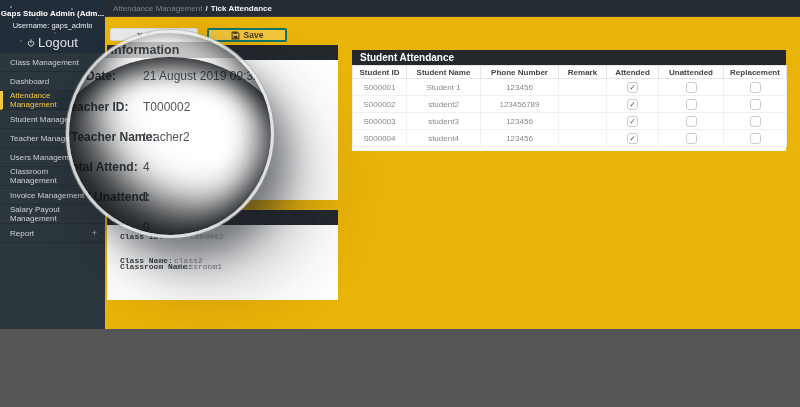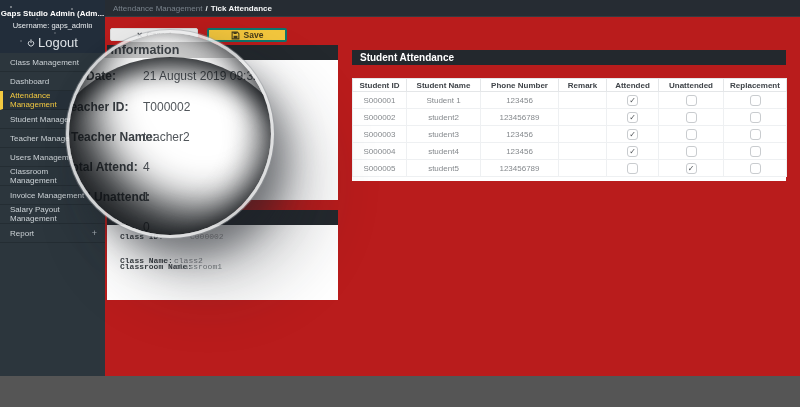--- a/index.html
+++ b/index.html
@@ -1,18 +1,18 @@
 <!DOCTYPE html>
 <html><head>
 <meta charset="utf-8">
 <style>
   * { margin:0; padding:0; box-sizing:border-box; }
   html,body { background:#555; }
   body { font-family:"Liberation Sans","DejaVu Sans",sans-serif; }
-  .screen { position:relative; width:800px; height:376px; background:#b91c1c; overflow:hidden; }
+  .screen { position:relative; width:800px; height:329px; background:#eab308; overflow:hidden; }
 
   
   .topbar { position:absolute; left:105px; top:0; width:695px; height:17px;
             background:#262c33; border-bottom:1px solid #343b42; display:flex; align-items:center; padding-left:8px; }
   .crumb-sec { font-size:8px; color:#79828b; }
   .crumb-sep { font-size:8px; color:#e8ecef; margin:0 3px; font-weight:bold; }
   .crumb-page { font-size:8px; color:#f4f6f7; font-weight:bold; }
 
   
   .sidebar { position:absolute; left:0; top:0; width:105px; height:407px; background:#2c363d; z-index:5; }
@@ -52,21 +52,21 @@
   .panel-att   .panel-body { height:140px; }
   .panel-class { left:107px; top:210px; width:231px; }
   .panel-class .panel-body { height:75px;font-family:Liberation Mono, monospace; }
   .info-row { position:absolute; left:13px; right:8px; font-size:8px; white-space:nowrap; }
   .info-lab { font-weight:bold; color:#3d4246; display:inline-block; }
   .info-val { position:absolute; left:54px; color:#85898d; }
   .info-val.blurred { color:#a6a6a6; filter:blur(.5px);margin-left:16px; }
 
   
   .panel-student { left:352px; top:50px; width:434px; }
-  .panel-student .panel-body { padding-bottom:4px;margin-top:13px; }
+  .panel-student .panel-body { padding-bottom:4px; }
   table.att { width:100%; border-collapse:collapse; table-layout:fixed; background:#fff; }
   table.att th { height:13px; font-size:8px; font-weight:bold; color:#3f4449; text-align:center;
                  border:1px solid #e4e6e8; background:#fff; }
   table.att td { height:17px; font-size:8px; color:#85898d; text-align:center;
                  border:1px solid #eef0f2; }
   .cb { display:inline-block; width:11px; height:11px; border:1px solid #c9cccf; border-radius:3px;
         background:#fff; line-height:10px; font-size:8px; color:#4a4e52; text-align:center; vertical-align:middle;
         cursor:pointer; }
 
   
@@ -226,29 +226,20 @@
             </tr>
             <tr>
               <td>S000004</td>
               <td>student4</td>
               <td>123456</td>
               <td></td>
               <td><span class="cb">✓</span></td>
               <td><span class="cb"></span></td>
               <td><span class="cb"></span></td>
             </tr>
-            <tr>
-              <td>S000005</td>
-              <td>student5</td>
-              <td>123456789</td>
-              <td></td>
-              <td><span class="cb"></span></td>
-              <td><span class="cb">✓</span></td>
-              <td><span class="cb"></span></td>
-            </tr>
           </tbody>
       </table>
     </div>
   </section>
 
   <div class="lens">
     <div class="lens-band">
       <span>Attendance Information</span>
     </div>
     <div id="lens-rows">

